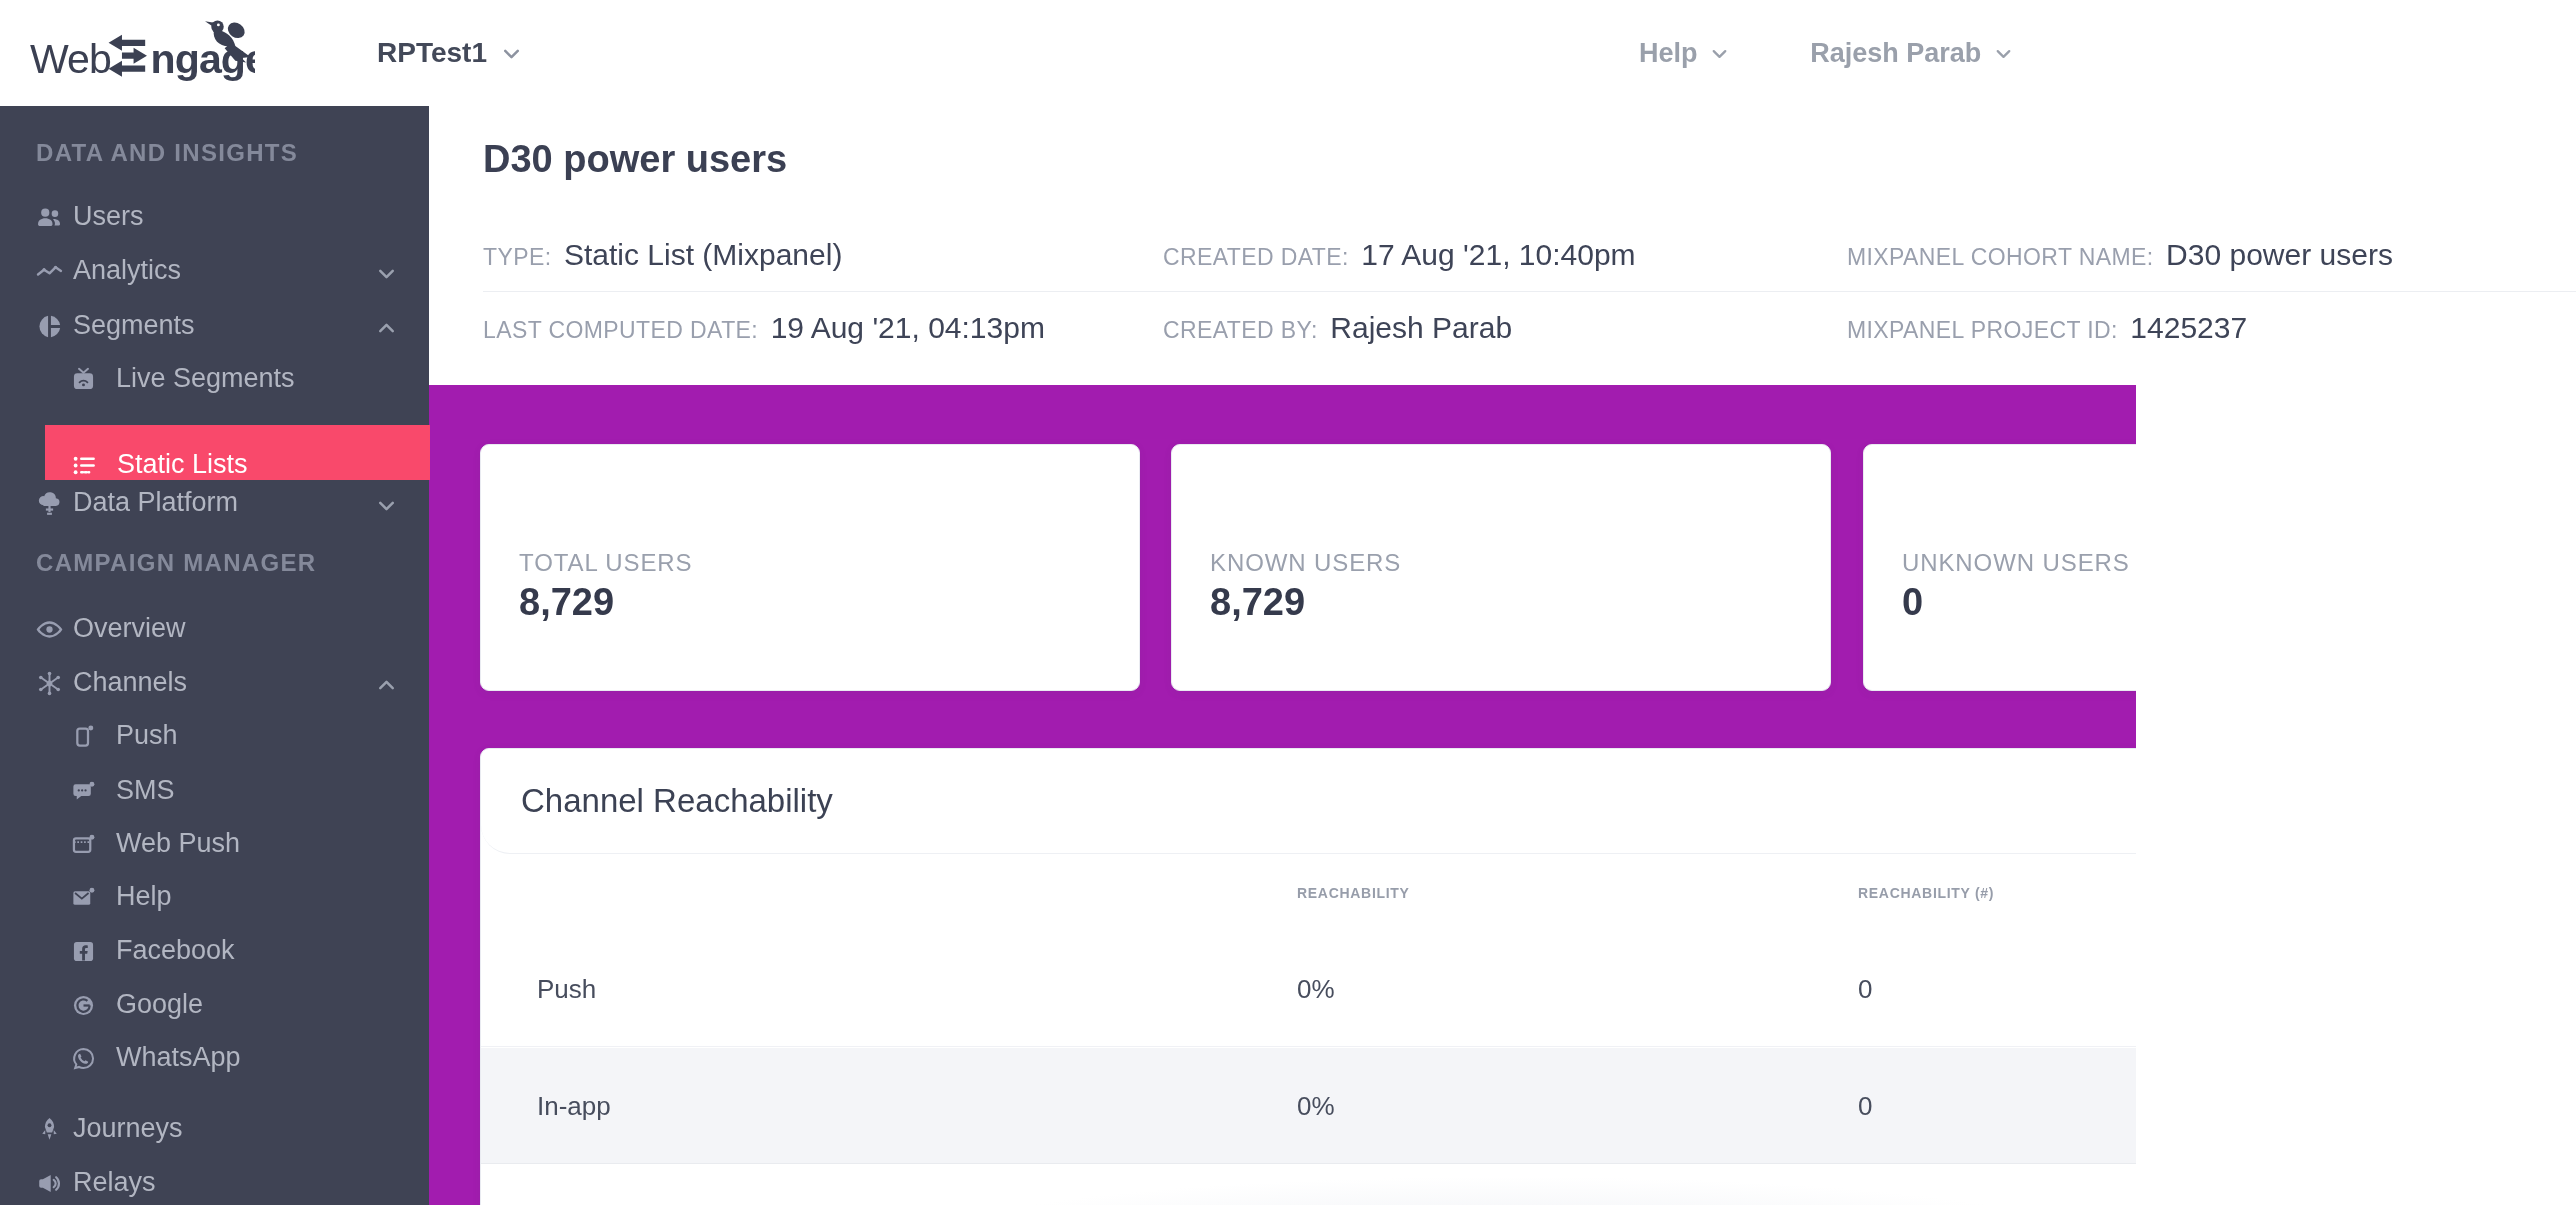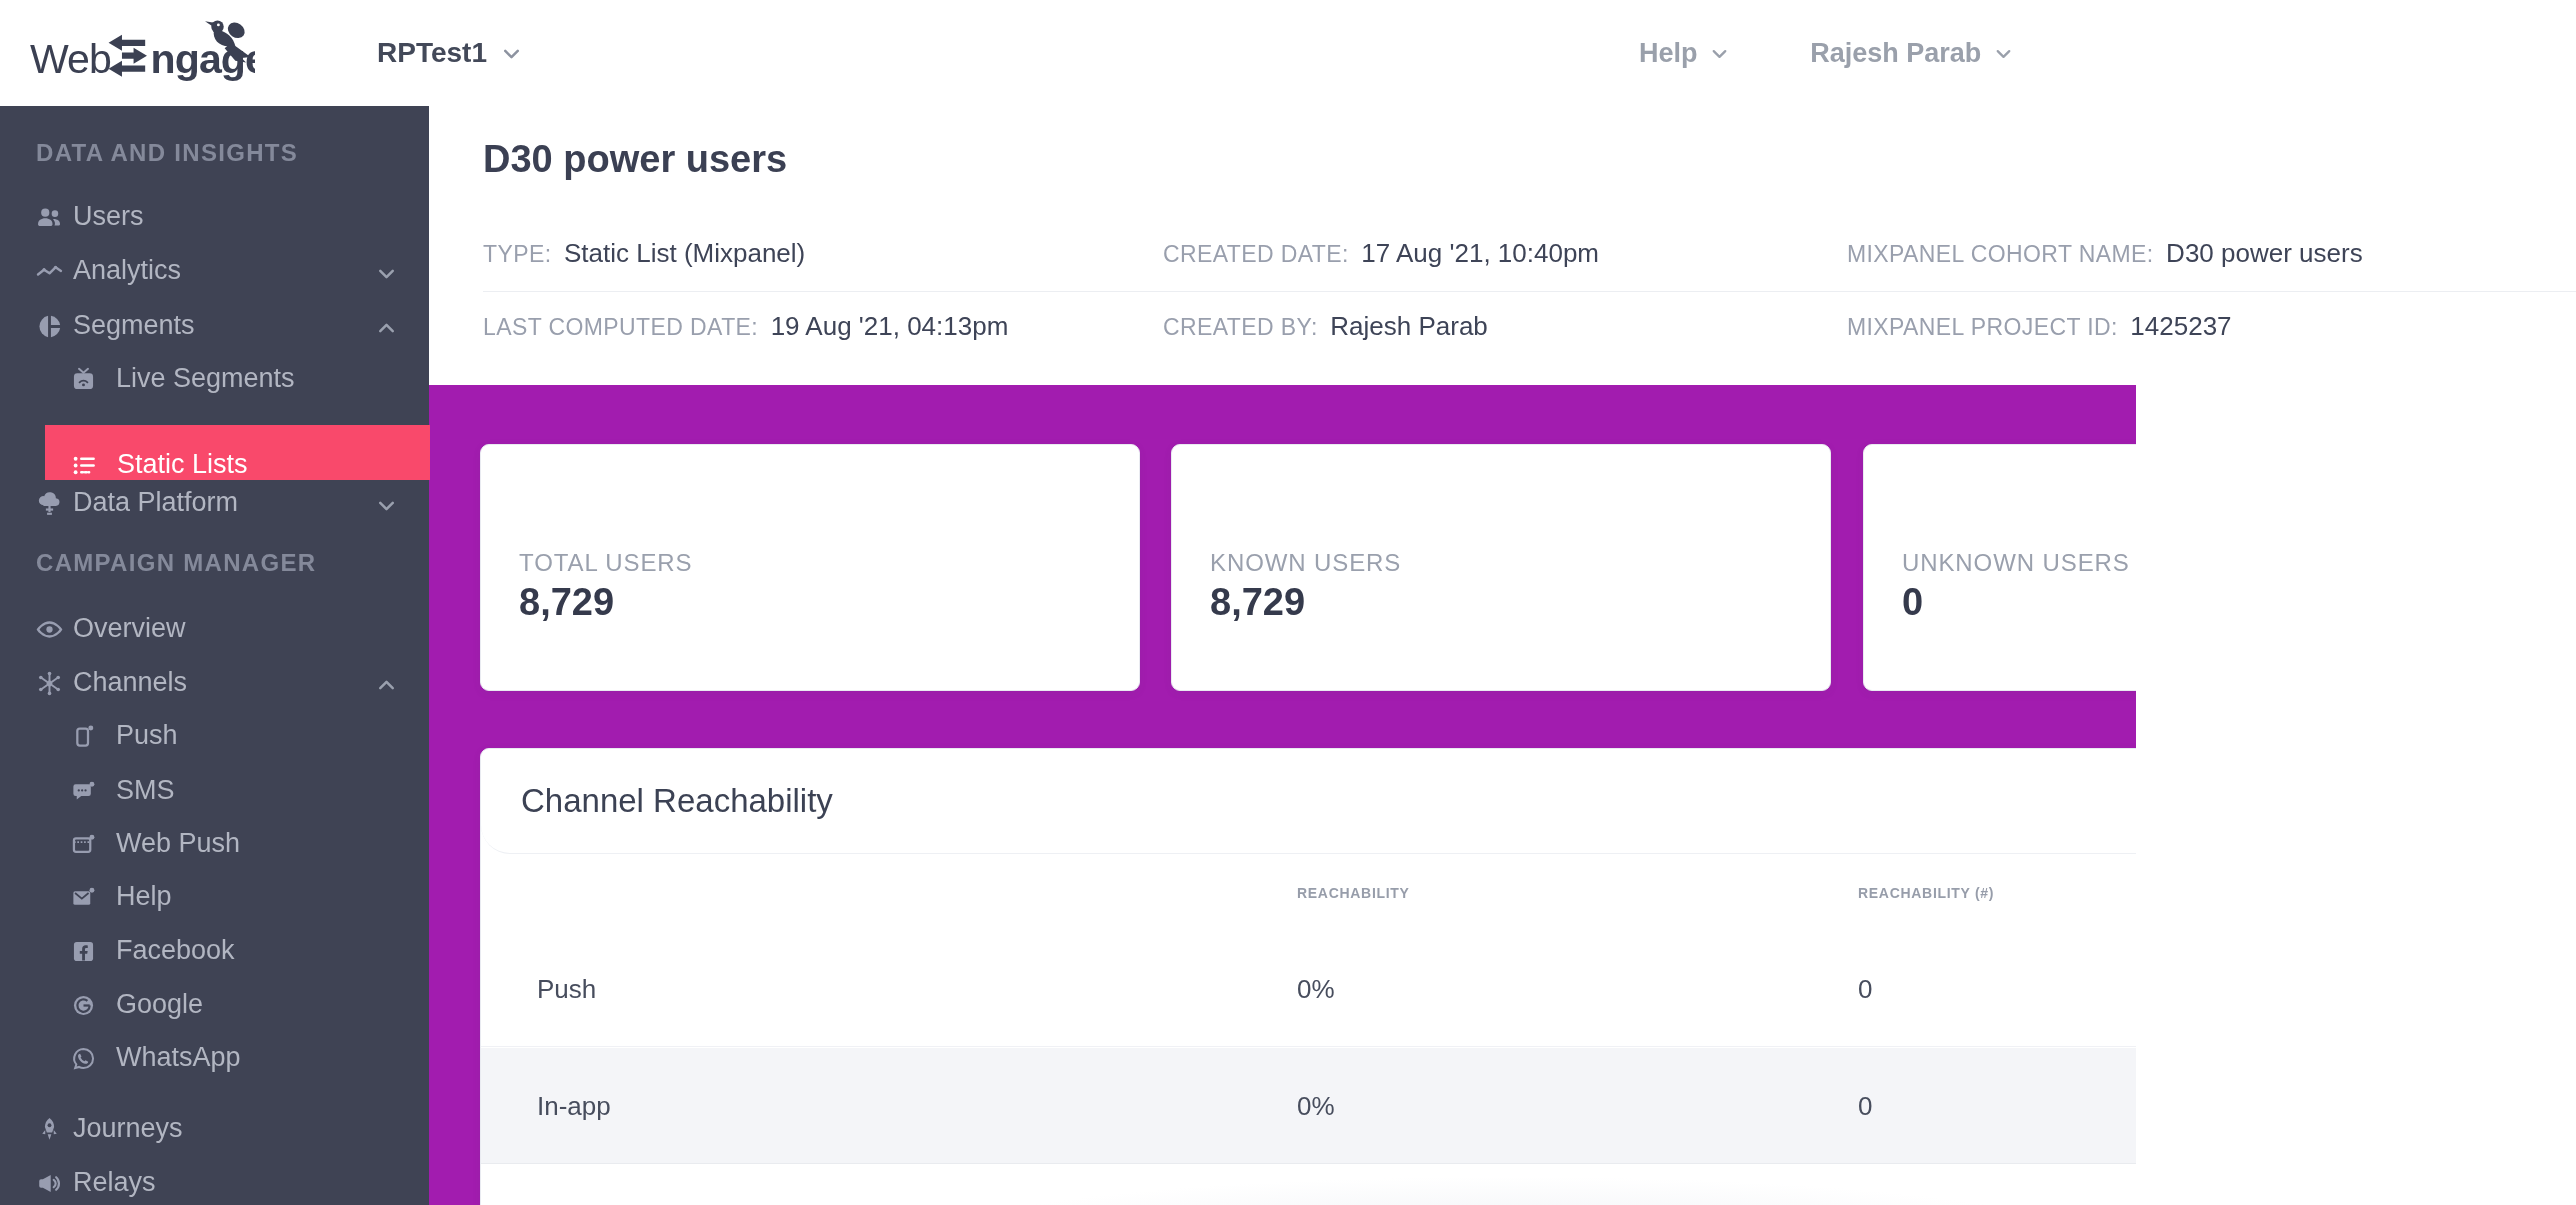--- a/index.html
+++ b/index.html
@@ -32,21 +32,21 @@
 
   
   .page-head { position:absolute; left:429px; top:106px; width:2147px; height:278px; background:#fff; }
   .page-title { position:absolute; left:54px; top:32px; font-size:38px; font-weight:700; color:#3b4053; }
   .meta-row { position:absolute; left:54px; right:0; height:36px; }
   .meta-row.r1 { top:132px; }
   .meta-row.r2 { top:205px; }
   .meta-item { position:absolute; display:flex; align-items:baseline; white-space:nowrap; }
   .meta-item.c1 { left:0; } .meta-item.c2 { left:680px; } .meta-item.c3 { left:1364px; }
   .meta-label { font-size:23px; color:#999fad; letter-spacing:0.4px; }
-  .meta-value { font-size:26px; color:#3e4457; margin-left:12.5px; }
+  .meta-value { font-size:30px; color:#3e4457; margin-left:12.5px; }
   .meta-divider { position:absolute; left:54px; right:0; top:185px; height:0.9px; background:#eceef2; }
 
   
   .content { position:absolute; left:429px; top:385px; width:1707px; height:821px; background:#a21caf; overflow:hidden; }
   .stat-card { position:absolute; top:59px; width:660px; height:247px; background:#fff; border-radius:9px;
                border:0.9px solid #e9ebf1; box-shadow:0 2.7px 9px rgba(62,67,84,.07); }
   .stat-card.s1 { left:51px; } .stat-card.s2 { left:742px; } .stat-card.s3 { left:1434px; }
   .stat-label { position:absolute; left:38px; top:104px; font-size:24px; color:#9aa0ad; letter-spacing:0.9px; }
   .stat-value { position:absolute; left:38px; top:136px; font-size:38px; font-weight:700; color:#353a4c;text-align:right; }
 

